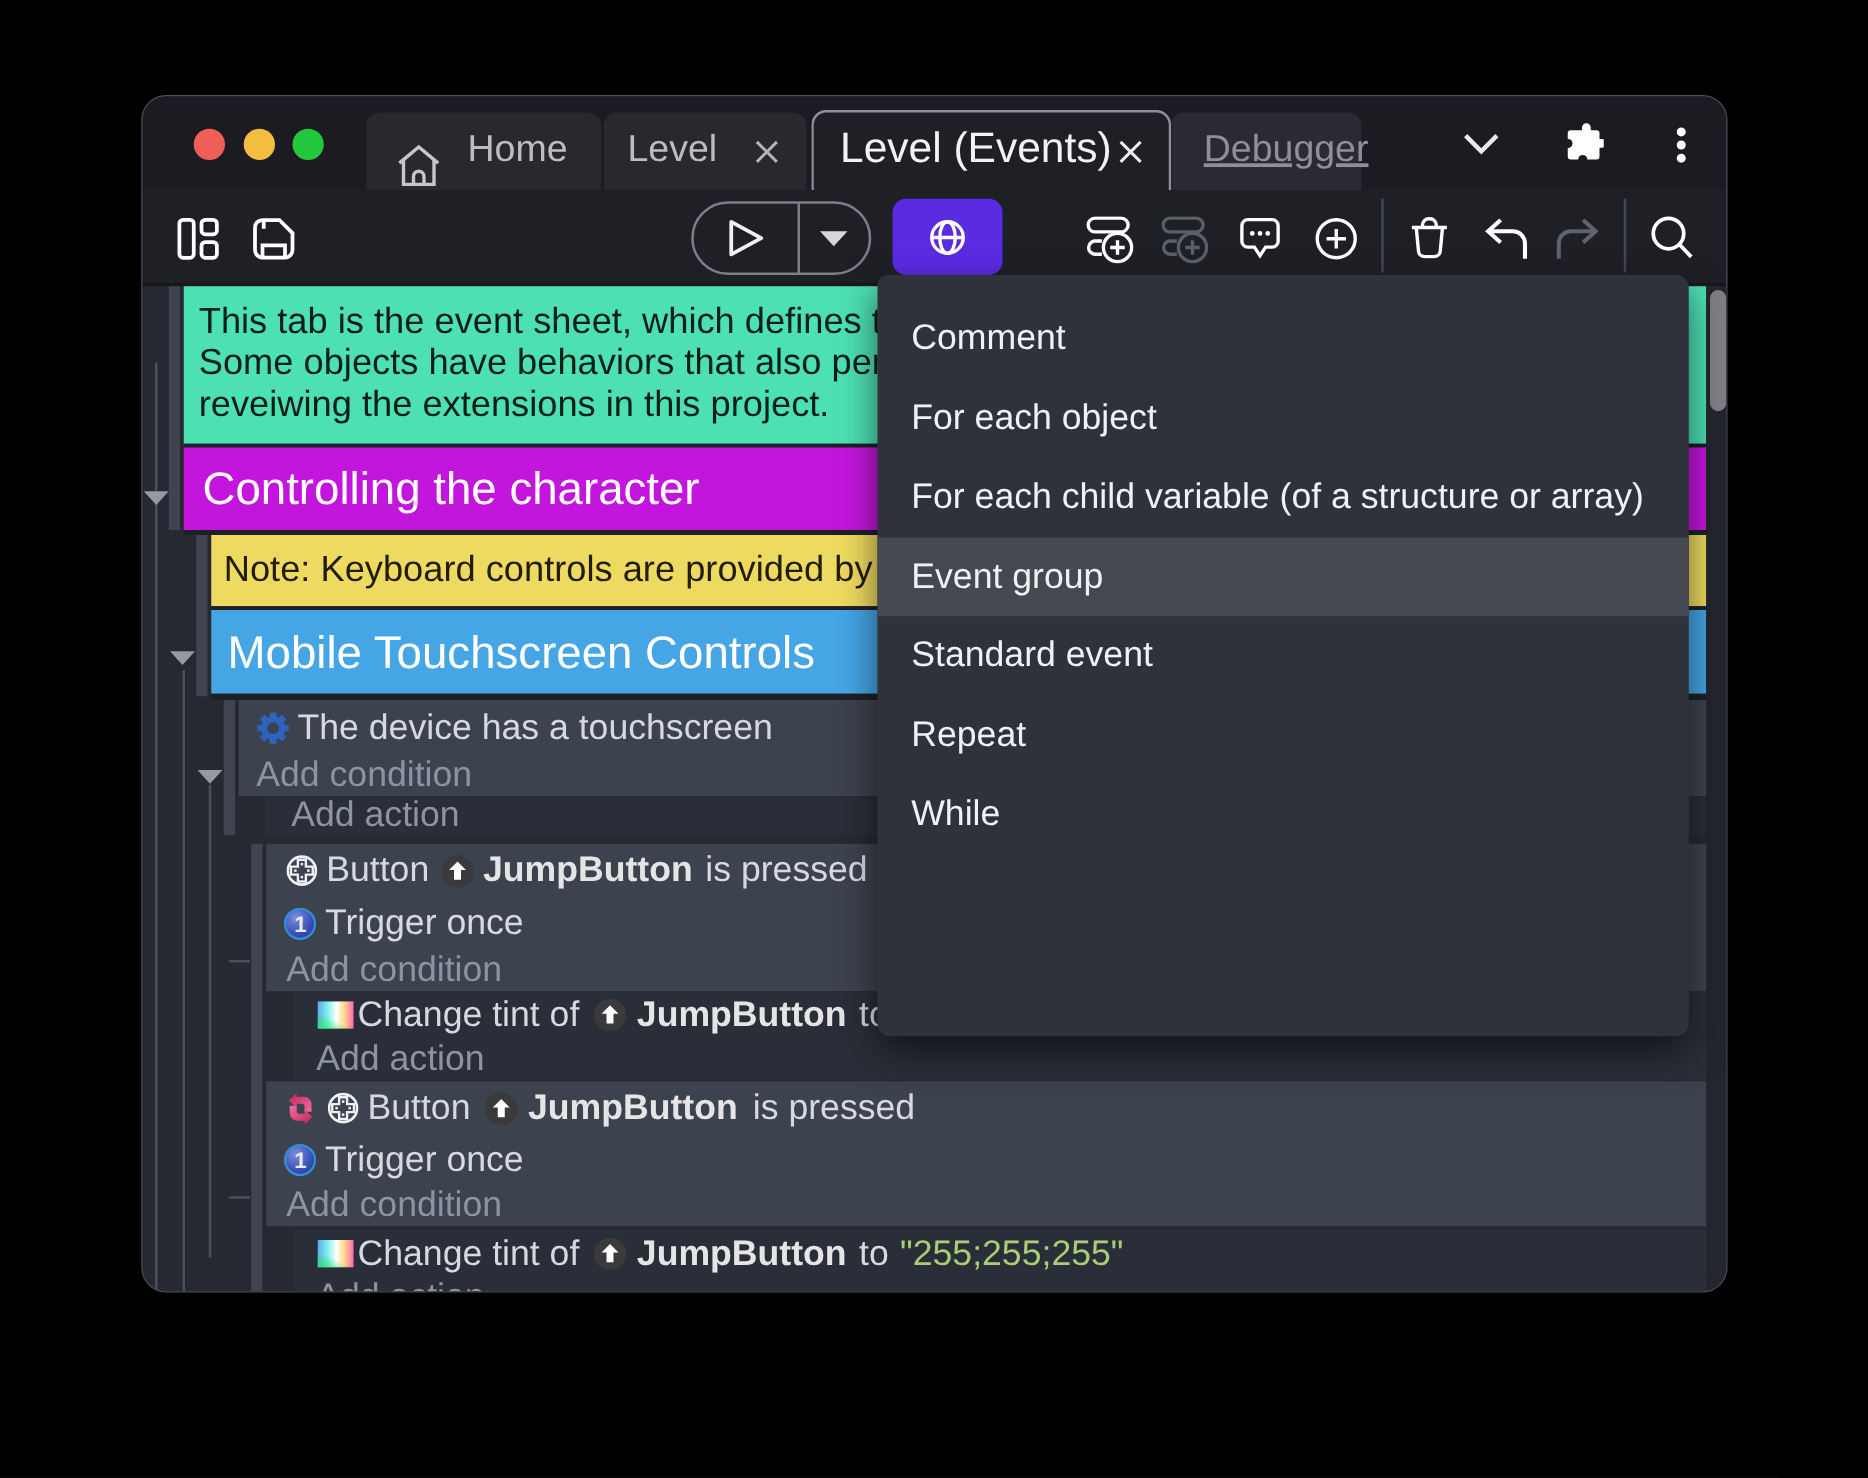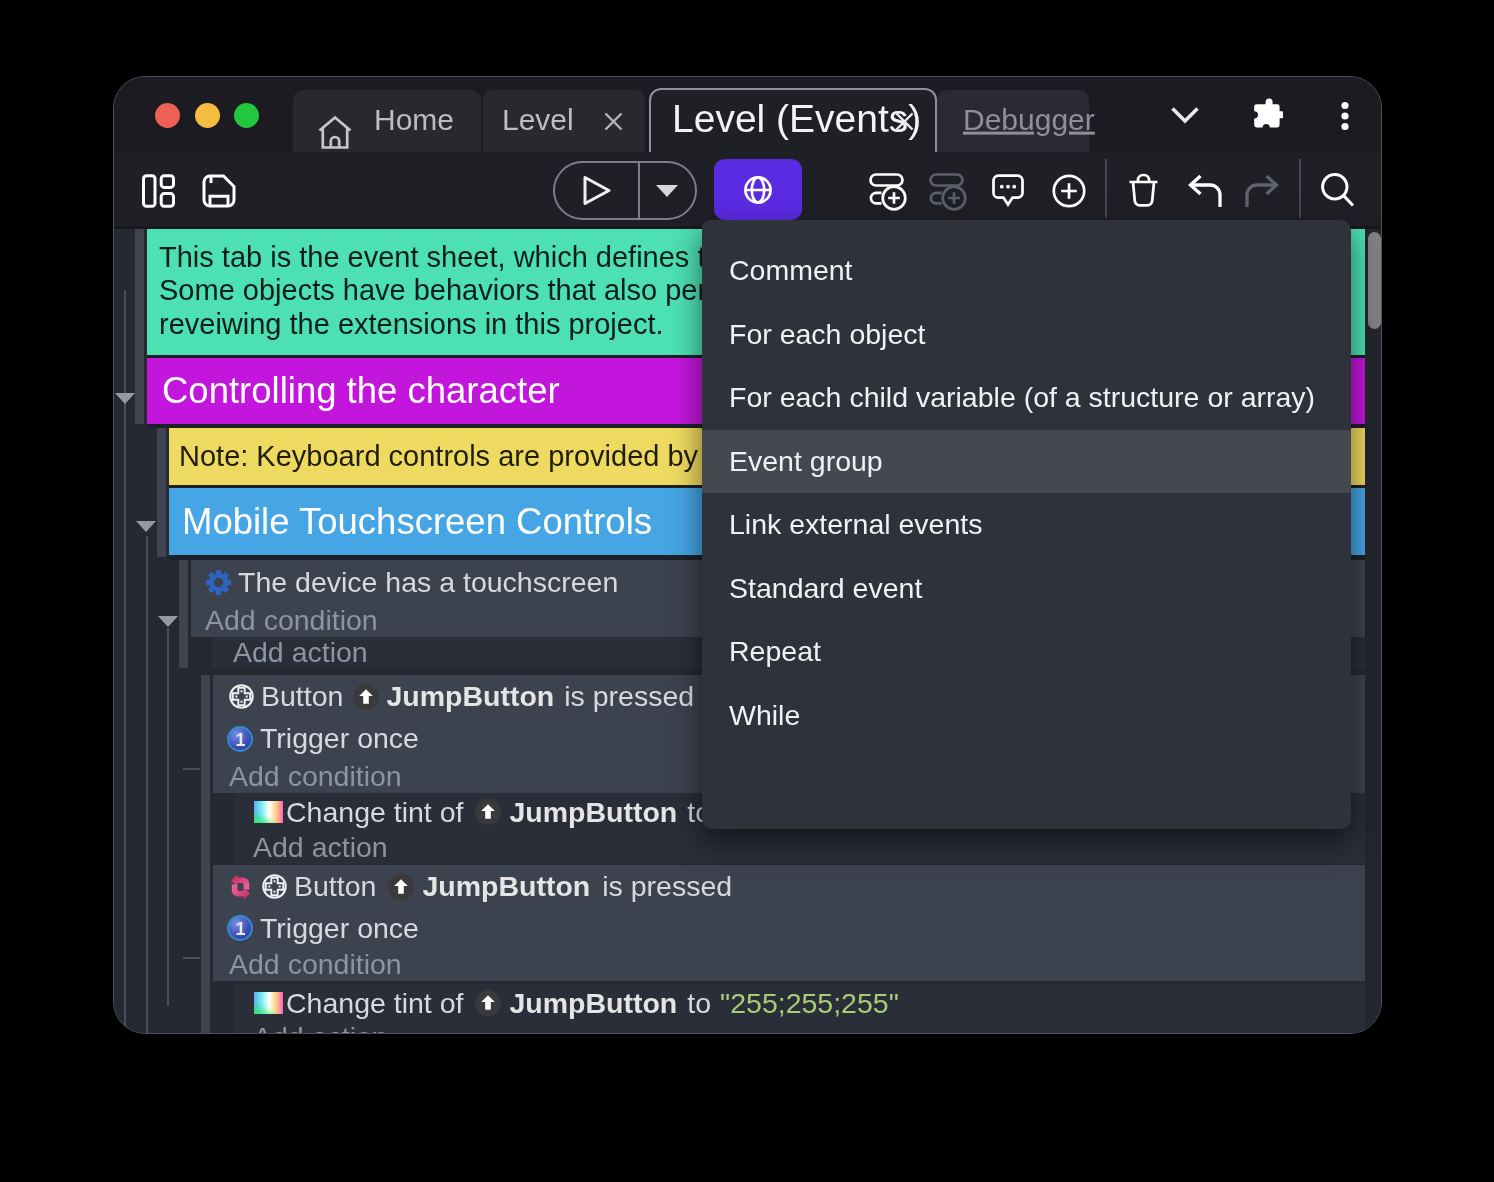--- a/index.html
+++ b/index.html
@@ -1,28 +1,28 @@
 <!DOCTYPE html>
 <html><head>
 <meta charset="utf-8">
 <style>
   * { margin:0; padding:0; box-sizing:border-box; }
   html,body { width:1494px; height:1182px; background:#000; overflow:hidden;
     font-family:"Liberation Sans", sans-serif; -webkit-font-smoothing:antialiased; }
   #win { position:absolute; left:113px; top:76px; width:1269px; height:958px;
-    background:#262932; border:1px solid #4e4f58; border-radius:32px; overflow:hidden; }
+    background:#262932; border:1px solid #4e4f58; border-radius:20px; overflow:hidden; }
   .abs { position:absolute; }
   
   #titlebar { position:absolute; left:0; top:0; width:100%; height:75px; background:#1b1b21; }
   .light { position:absolute; top:26px; width:25px; height:25px; border-radius:50%; }
   .tab { position:absolute; top:13px; height:62px; background:#28282f; border-radius:10px 10px 0 0;
     color:#bcbdc2; font-size:30px; }
   .tab .lbl { position:absolute; top:50%; transform:translateY(-54%); white-space:nowrap; }
   #tabactive { position:absolute; top:11px; height:64px; background:#1f1f26;
-    border:2px solid #8f909a; border-bottom:none; border-radius:12px 12px 0 0; color:#f2f3f5; font-size:39px; }
+    border:2px solid #8f909a; border-bottom:none; border-radius:12px 12px 0 0; color:#f2f3f5; font-size:34px; }
   
   #toolbar { position:absolute; left:0; top:75px; width:100%; height:74px; background:#1f1f26; }
   .tsep { position:absolute; top:7px; width:2px; height:59px; background:#434751; }
   
   #sheet { position:absolute; left:0; top:149px; width:100%; height:809px; background:#262932; }
   #sheet .row { position:absolute; white-space:nowrap; overflow:hidden; }
   .rail { position:absolute; width:9px; background:#3f4450; }
   .vline { position:absolute; width:2px; background:#4a4f59; }
   .tick { position:absolute; height:2px; background:#4a4f59; }
   .tri { position:absolute; width:0; height:0; border-left:10px solid transparent;
@@ -336,21 +336,20 @@
     </div>
     <div class="row act line grey" style="left:121px;top:796px;width:1130px;height:31px;padding-left:18px;">Add action</div>
   </div>
   <div id="thumb"></div>
 
   <div id="menu">
     <div class="mi">Comment</div>
     <div class="mi">For each object</div>
     <div class="mi">For each child variable (of a structure or array)</div>
     <div class="mi hl">Event group</div>
-    <div class="mi">Link external events</div>
     <div class="mi">Standard event</div>
     <div class="mi">Repeat</div>
     <div class="mi">While</div>
   </div>
 </div>
 <svg width="0" height="0" style="position:absolute;">
   <defs>
     <linearGradient id="rb" x1="0" y1="0" x2="1" y2="0">
         <stop offset="0" stop-color="#59a9f2"></stop>
         <stop offset=".28" stop-color="#7df2ec"></stop>

